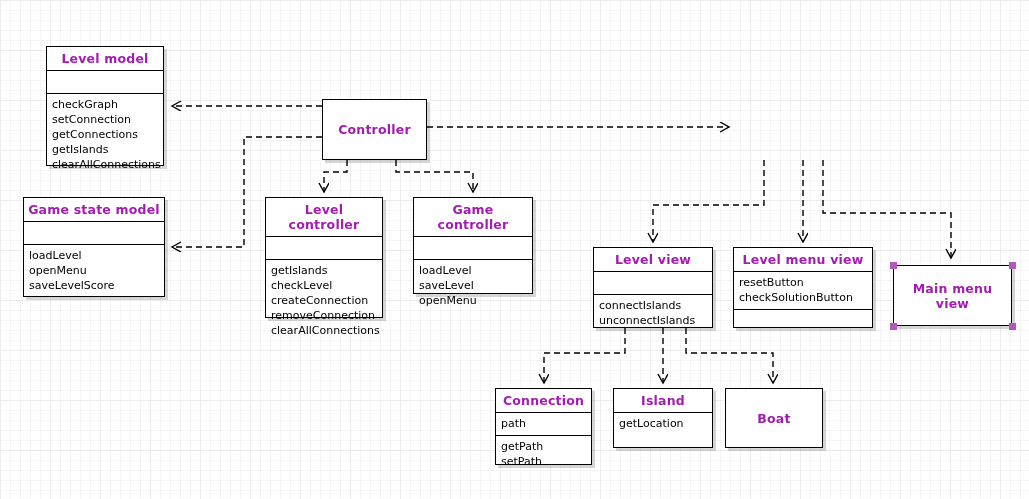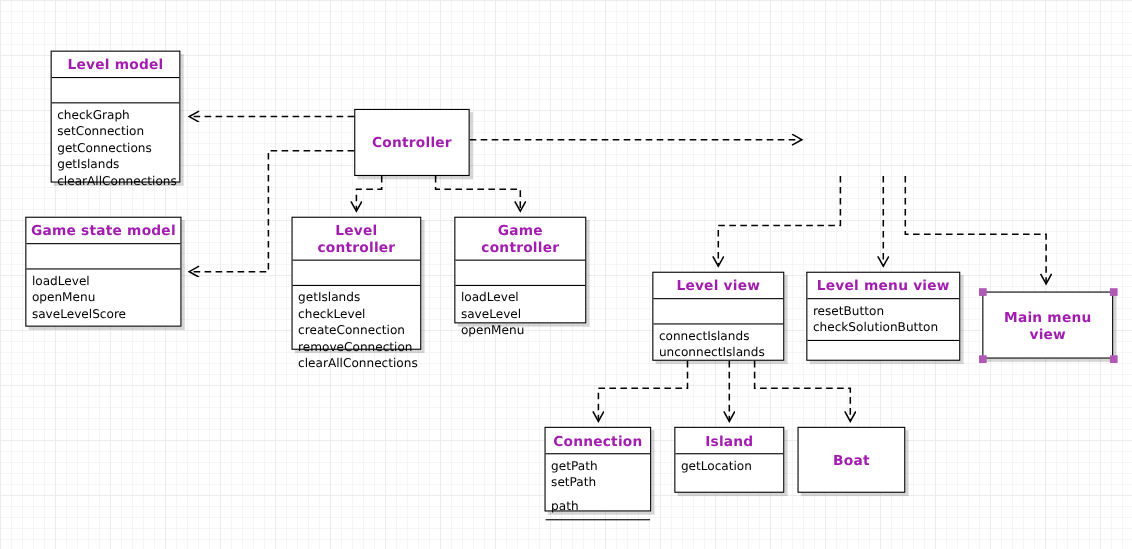--- a/index.html
+++ b/index.html
@@ -195,27 +195,27 @@
   <div class="uml-box centered" style="left:893px; top:265px; width:119px; height:61px;">
     <div class="uml-title">Main menu view</div>
   </div>
   <div class="sel-handle" style="left:890px; top:262px;"></div>
   <div class="sel-handle" style="left:1009px; top:262px;"></div>
   <div class="sel-handle" style="left:890px; top:323px;"></div>
   <div class="sel-handle" style="left:1009px; top:323px;"></div>
 
   <div class="uml-box" style="left:495px; top:388px; width:97px; height:77px;">
     <div class="uml-title sep">Connection</div>
+    <div class="uml-compartment sep">
+      <div class="row">path</div>
+    </div>
     <div class="uml-compartment grow">
       <div class="row">getPath</div>
       <div class="row">setPath</div>
     </div>
-    <div class="uml-compartment sep">
-      <div class="row">path</div>
-    </div>
   </div>
 
   <div class="uml-box" style="left:613px; top:388px; width:100px; height:60px;">
     <div class="uml-title sep">Island</div>
     <div class="uml-compartment grow">
       <div class="row">getLocation</div>
     </div>
   </div>
 
   <div class="uml-box centered" style="left:725px; top:388px; width:98px; height:60px;">

